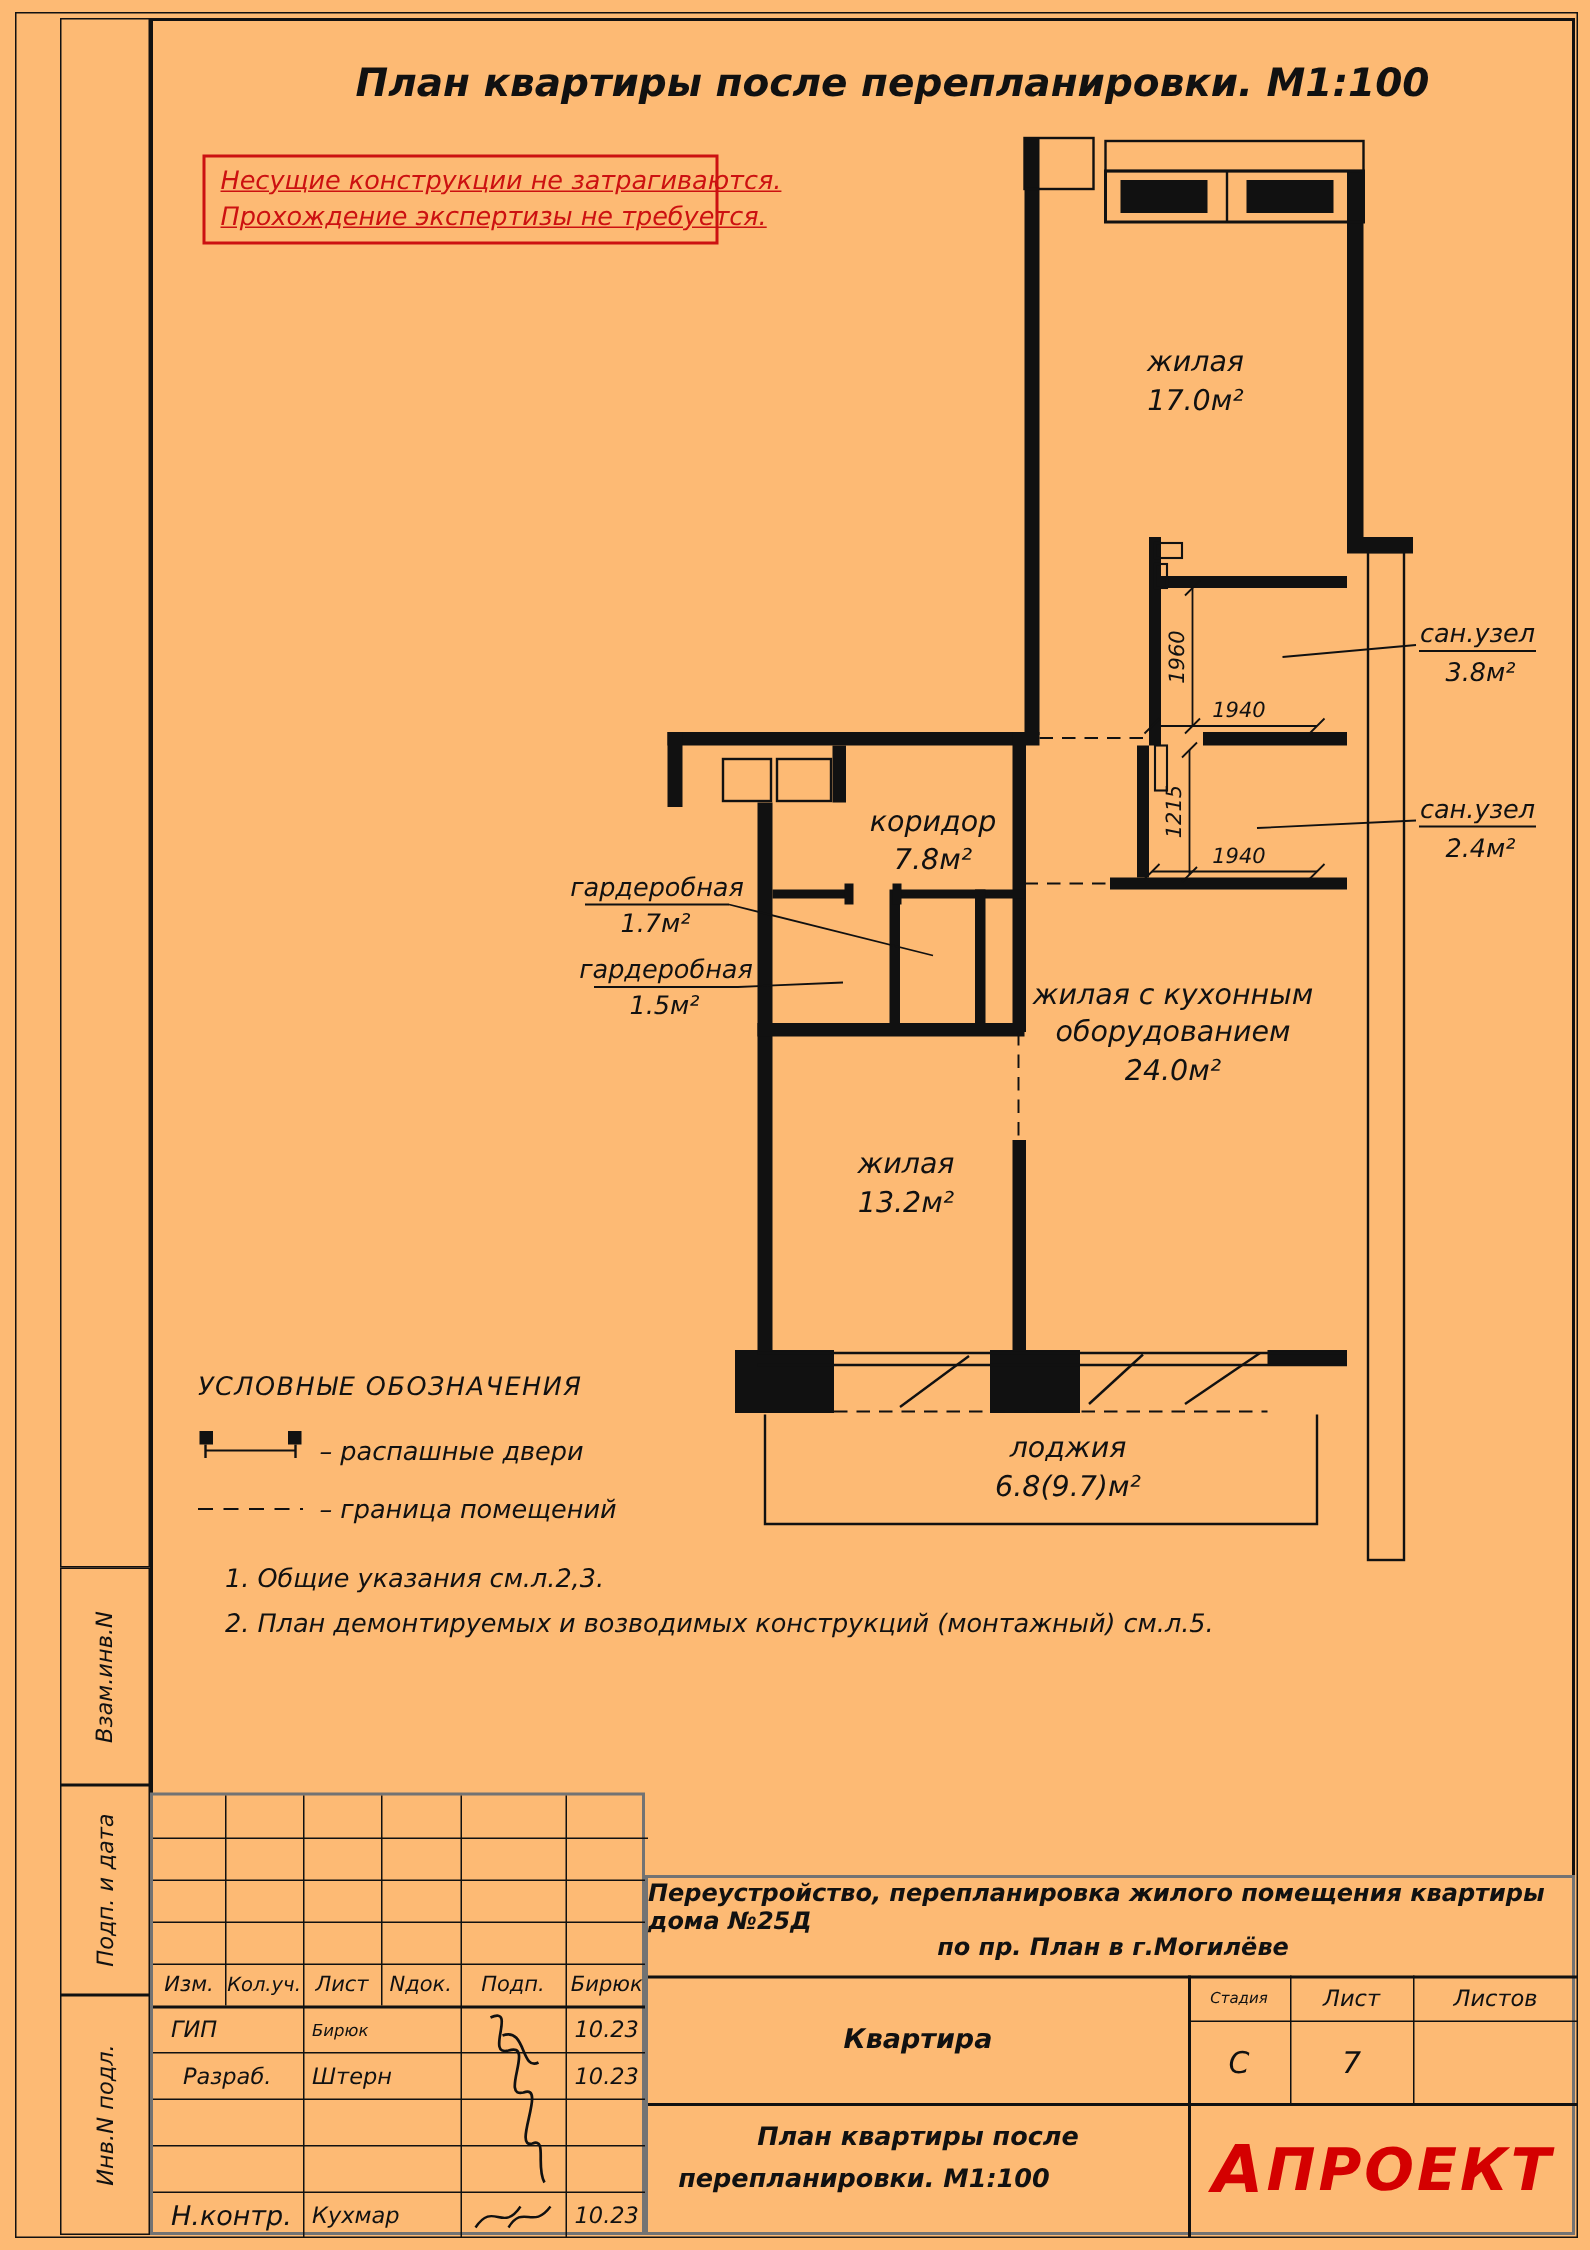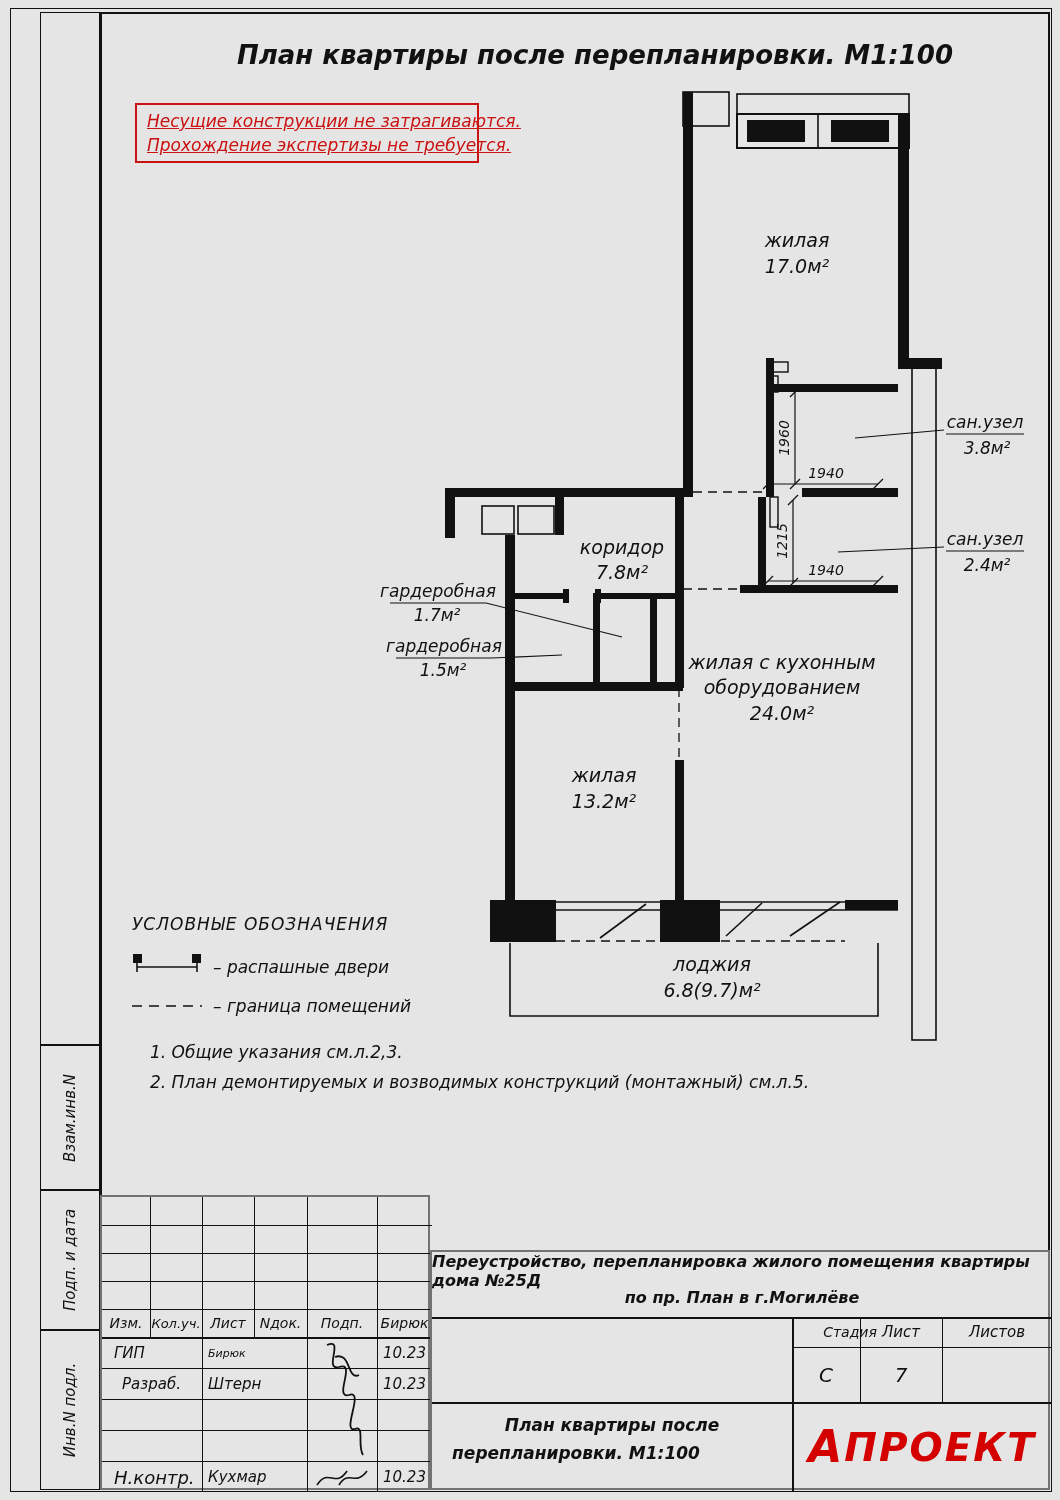--- a/index.html
+++ b/index.html
@@ -1,16 +1,16 @@
 <!DOCTYPE html>
 <html><head>
 <meta charset="utf-8">
 <style>
   html,body{margin:0;padding:0;background:#fff;}
-  .page{position:relative;width:1060px;height:1500px;background:#e5e5e5;
+  .page{position:relative;width:1060px;height:1500px;background:#fdba74;
         font-family:"DejaVu Sans",sans-serif;color:#111;overflow:hidden;}
   .abs{position:absolute;box-sizing:border-box;}
   svg text{font-family:"DejaVu Sans",sans-serif;font-style:italic;fill:#111;}
   .frame-outer{left:10px;top:8px;width:1042px;height:1484px;border:1.5px solid #111;}
   .frame-main{left:100px;top:12px;width:950px;height:1478px;border:2.5px solid #111;}
   
   .warnbox{left:135px;top:103px;width:344px;height:60px;border:2px solid #cc1111;
            display:flex;flex-direction:column;justify-content:space-evenly;padding:2px 10px;}
   .warnbox span{color:#cc1111;font-style:italic;font-size:17px;text-decoration:underline;white-space:nowrap;}
   
@@ -239,22 +239,23 @@
     <div class="hl" style="left:0;top:65px;width:620px;height:1.5px;"></div>
     <div class="hl" style="left:360px;top:95px;width:260px;height:1.2px;"></div>
     <div class="hl" style="left:0;top:150px;width:620px;height:1.5px;"></div>
     <div class="vl" style="left:360px;top:65px;width:1.5px;height:175px;"></div>
     <div class="vl" style="left:428px;top:65px;width:1.2px;height:85px;"></div>
     <div class="vl" style="left:510px;top:65px;width:1.2px;height:85px;"></div>
 
     <div class="lbl bold" style="left:0;top:6px;width:620px;height:26px;font-size:16px;">Переустройство, перепланировка жилого помещения квартиры дома №25Д</div>
     <div class="lbl bold" style="left:0;top:32px;width:620px;height:26px;font-size:16px;">по пр. План в г.Могилёве</div>
 
-
-    <div class="lbl" style="left:340px;top:65px;width:68px;height:30px;font-size:14px;padding-left:44px;">Стадия</div>
+    <div class="lbl bold" style="left:0;top:65px;width:360px;height:85px;font-size:18px;">Квартира</div>
+
+    <div class="lbl" style="left:360px;top:65px;width:68px;height:30px;font-size:10px;">Стадия</div>
     <div class="lbl" style="left:428px;top:65px;width:82px;height:30px;font-size:15px;">Лист</div>
     <div class="lbl" style="left:510px;top:65px;width:110px;height:30px;font-size:15px;">Листов</div>
 
     <div class="lbl" style="left:360px;top:95px;width:68px;height:55px;font-size:20px;">С</div>
     <div class="lbl" style="left:428px;top:95px;width:82px;height:55px;font-size:20px;">7</div>
     <div class="lbl" style="left:510px;top:95px;width:110px;height:55px;font-size:20px;"></div>
 
     <div class="lbl bold" style="left:0;top:160px;width:360px;height:26px;font-size:17px;">План квартиры после</div>
     <div class="lbl bold" style="left:0;top:188px;width:288px;height:26px;font-size:17px;">перепланировки. М1:100</div>
 

